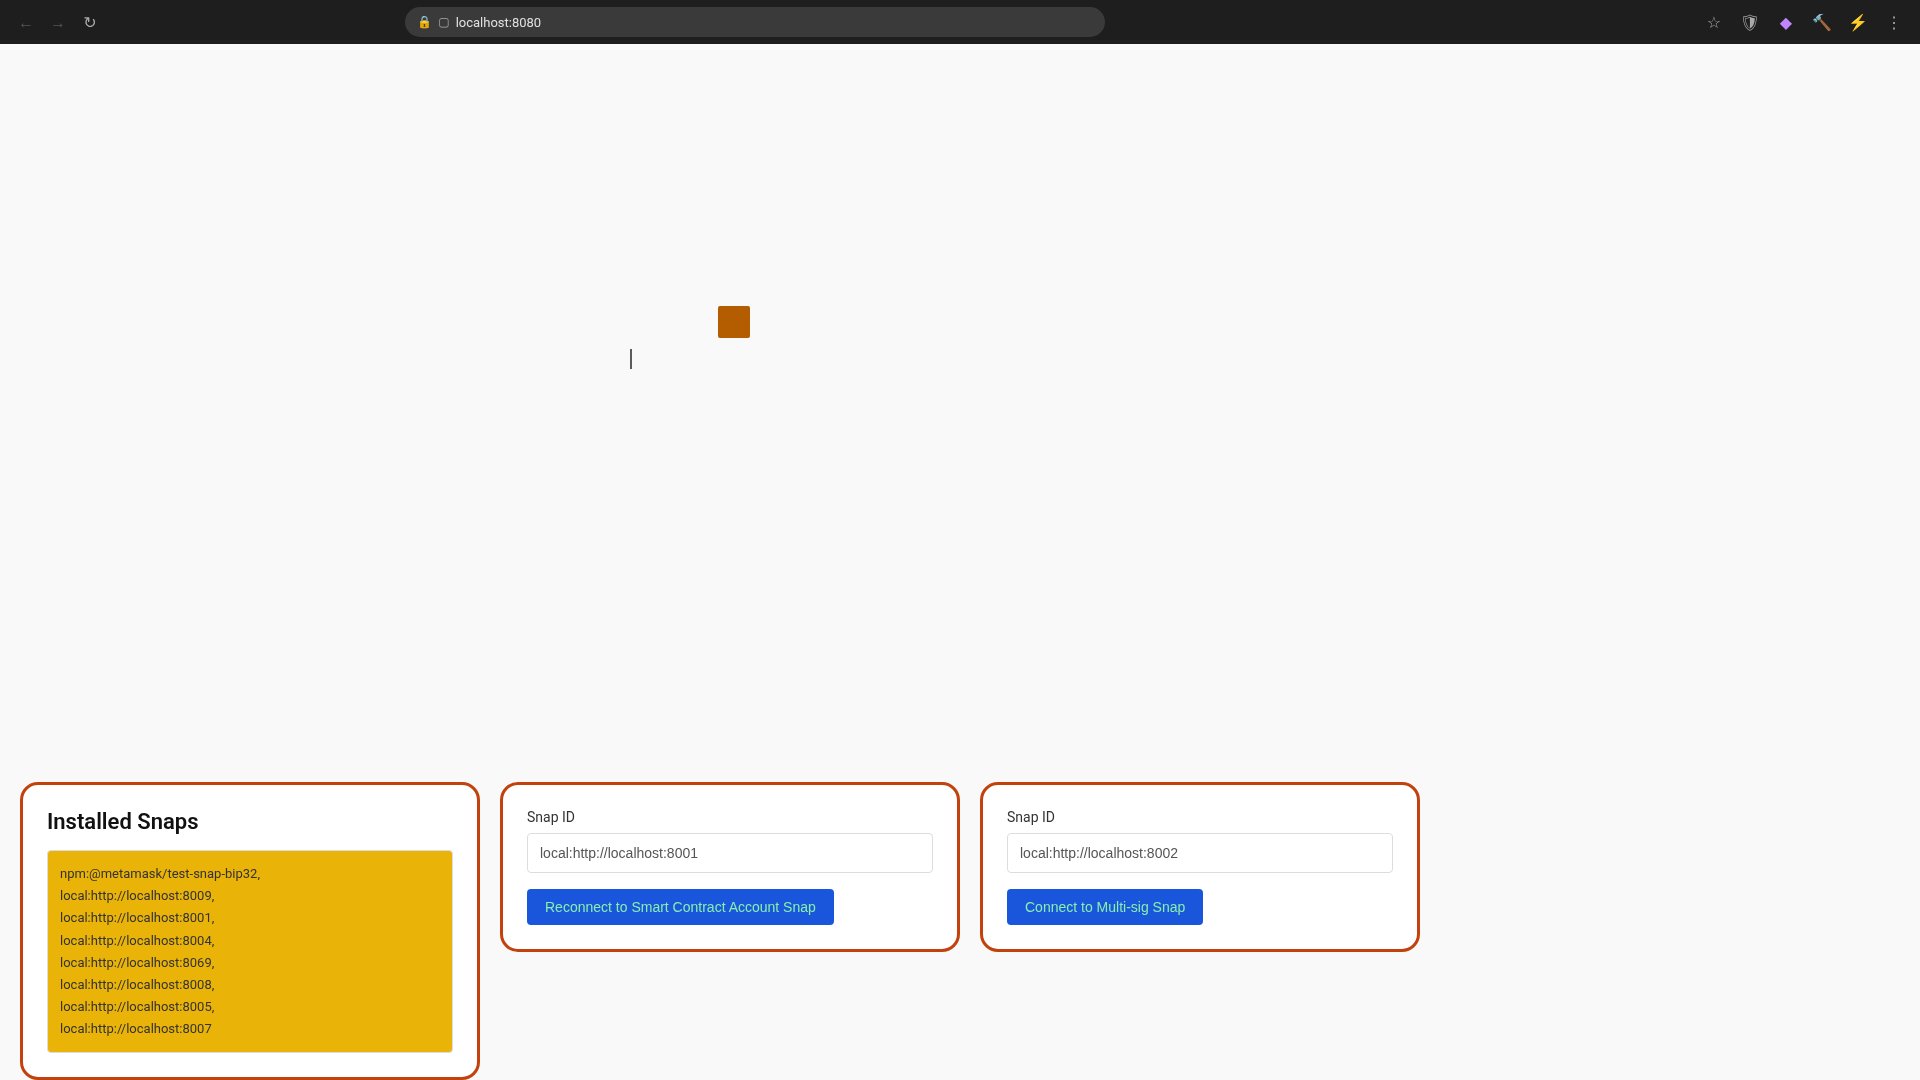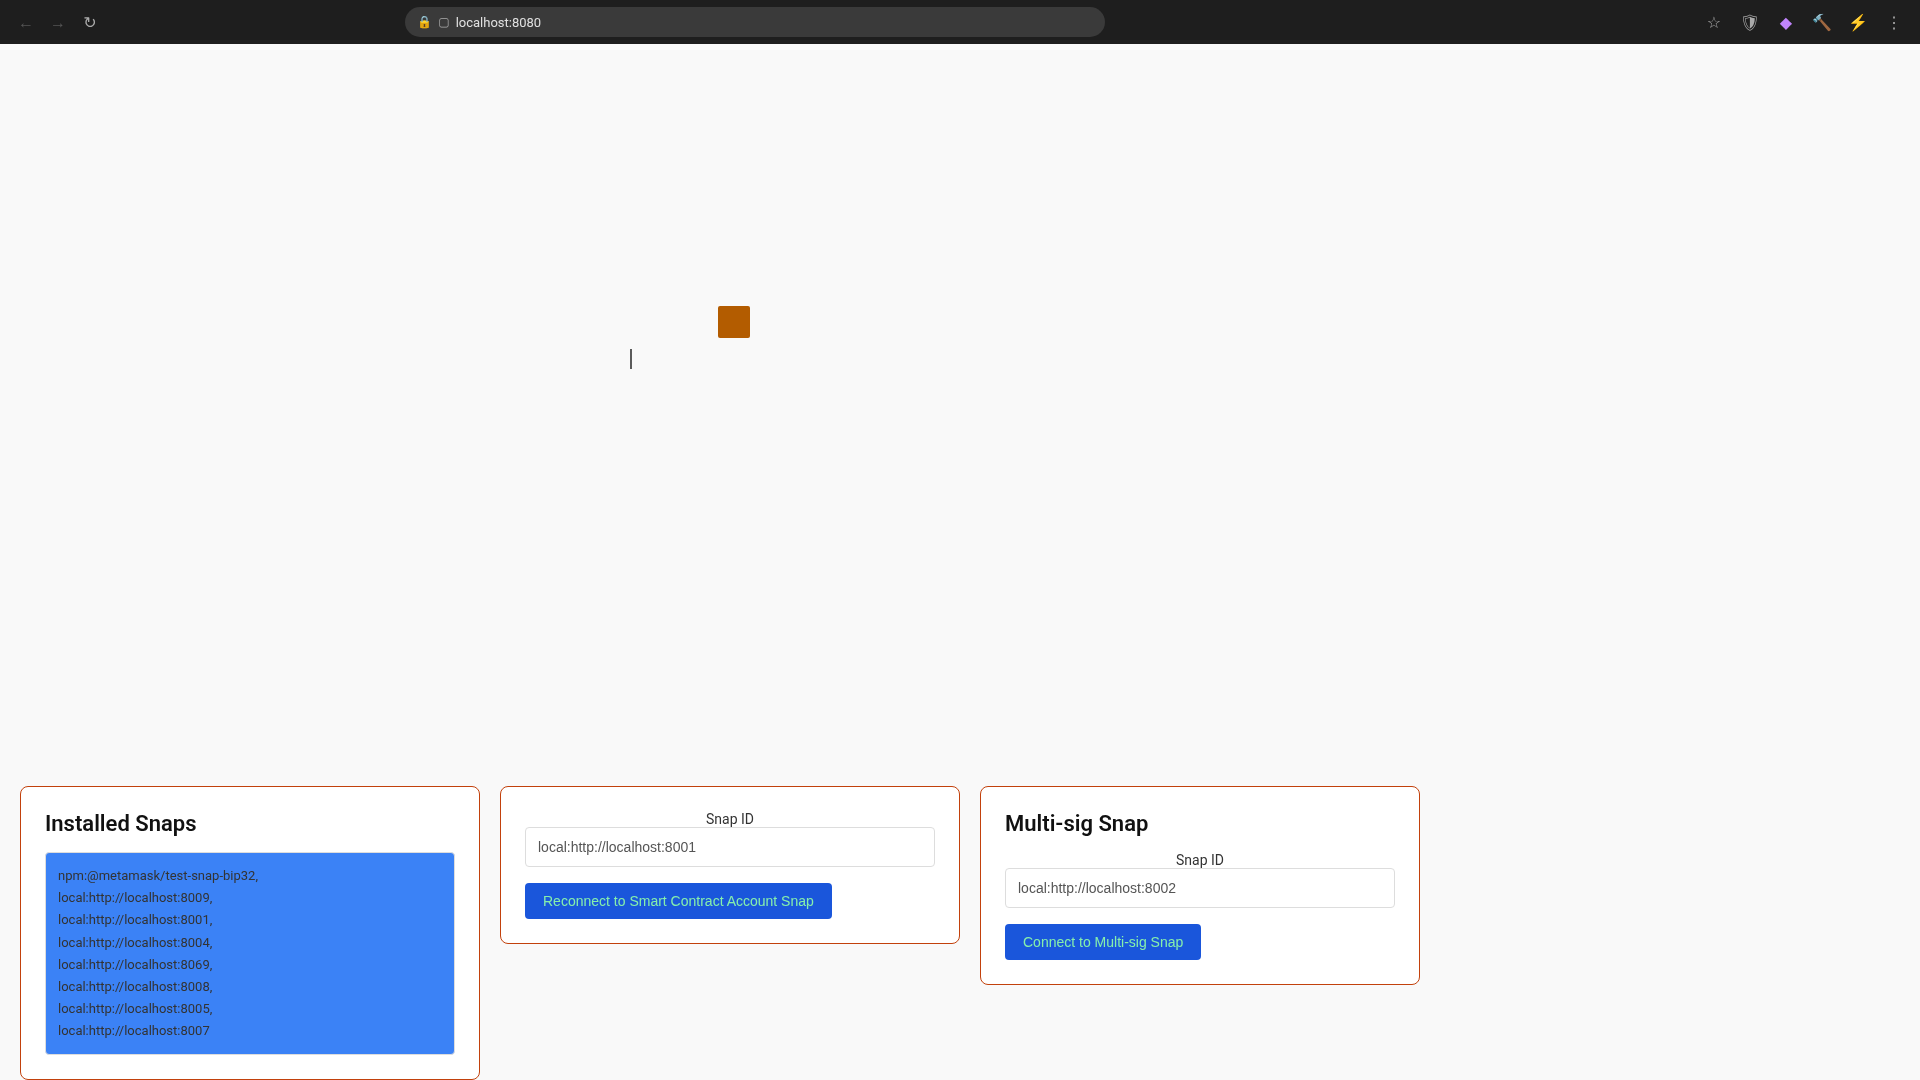--- a/index.html
+++ b/index.html
@@ -128,58 +128,58 @@
       left: 0;
       right: 0;
       display: flex;
       gap: 20px;
       padding: 20px 20px 0 20px;
       align-items: flex-start;
     }
 
     .panel {
       background: #fff;
-      border: 1px solid #c2410c;
-      border-radius: 8px;
+      border: 3px solid #c2410c;
+      border-radius: 18px;
       padding: 24px;
       flex: 1;
     }
 
     .panel-title {
       font-size: 22px;
       font-weight: 600;
       color: #111;
       margin-bottom: 16px;
     }
 
     
     .installed-snaps-panel {
       flex: 0 0 460px;
     }
 
     .snaps-list {
-      background: #3b82f6;
+      background: #eab308;
       border: 1px solid #ddd;
       border-radius: 4px;
       padding: 12px;
       font-size: 13px;
       color: #333;
       line-height: 1.7;
       min-height: 180px;
     }
 
     
     .smart-contract-panel {
       flex: 0 0 460px;
     }
 
     .field-label {
       font-size: 14px;
       color: #333;
-      text-align: center;
+      margin-bottom: 8px;
     }
 
     .field-input {
       width: 100%;
       height: 40px;
       border: 1px solid #ddd;
       border-radius: 4px;
       padding: 4px 12px;
       font-size: 14px;
       color: #555;
@@ -247,20 +247,19 @@
 local:http://localhost:8007</div>
     </div>
 
     <div class="panel smart-contract-panel">
       <div class="field-label">Snap ID</div>
       <input class="field-input" type="text" value="local:http://localhost:8001" style="">
       <button class="btn-primary">Reconnect to Smart Contract Account Snap</button>
     </div>
 
     <div class="panel multisig-panel">
-      <div class="panel-title">Multi-sig Snap</div>
       <div class="field-label">Snap ID</div>
       <input class="field-input" type="text" value="local:http://localhost:8002" style="">
       <button class="btn-primary">Connect to Multi-sig Snap</button>
     </div>
 
   </div>
 </div>
 
 </body></html>

